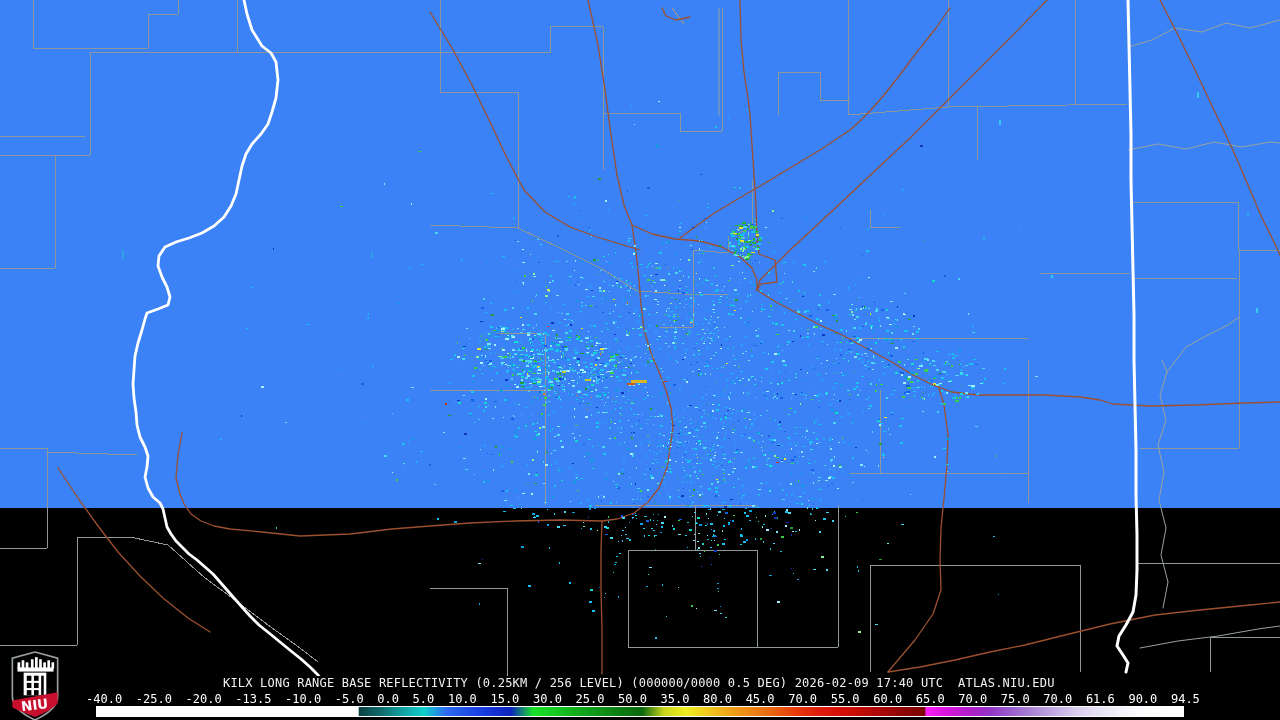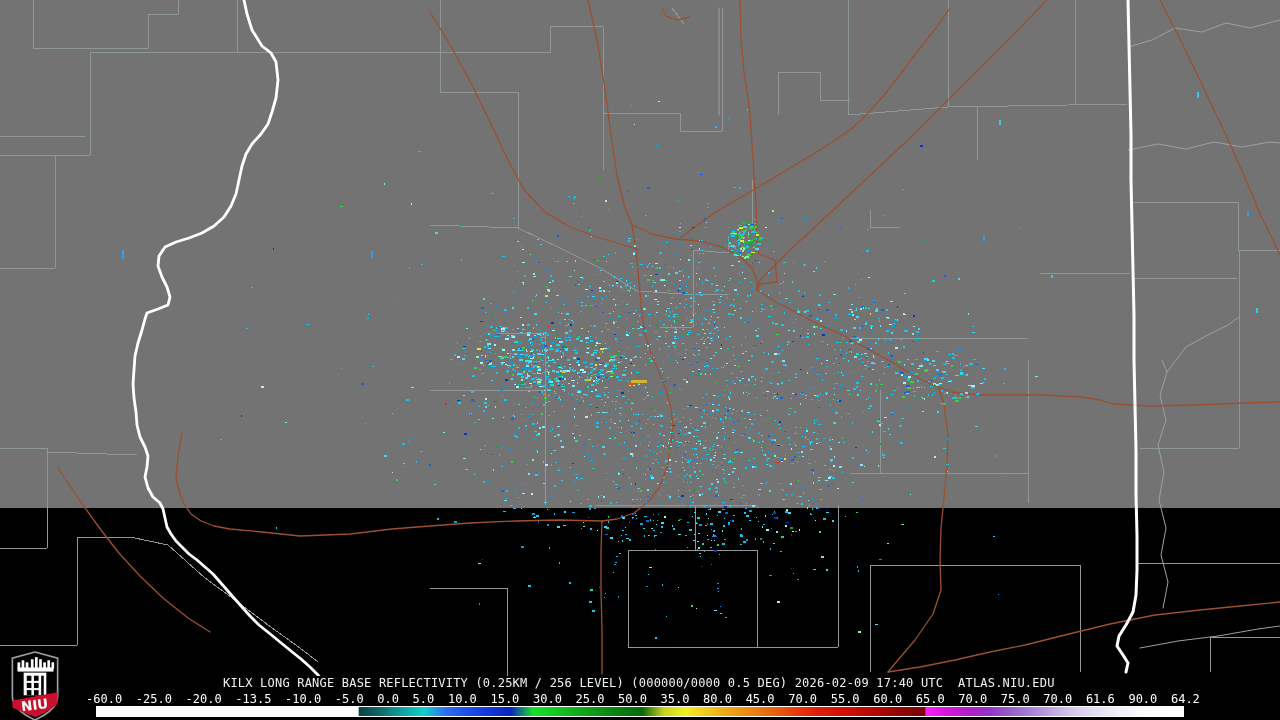--- a/index.html
+++ b/index.html
@@ -1,16 +1,16 @@
 <!DOCTYPE html>
 <html><head>
 <meta charset="utf-8">
 <style>
   html,body{margin:0;padding:0;background:#000;width:1280px;height:720px;overflow:hidden;}
-  #stage{position:relative;width:1280px;height:508px;background:#737373;font-family:"DejaVu Sans Mono","Liberation Mono",monospace;}
+  #stage{position:relative;width:1280px;height:508px;background:#3b82f6;font-family:"DejaVu Sans Mono","Liberation Mono",monospace;}
   #map{position:absolute;left:0;top:0;}
   #product-title{position:absolute;left:223px;top:677px;font-size:12px;line-height:12px;letter-spacing:0.2px;color:#f2f2f2;white-space:pre;}
   #cb-labels{position:absolute;left:86px;top:694px;width:1114px;display:flex;justify-content:space-between;font-size:12px;line-height:11px;color:#ffffff;}
   #cb-labels span{white-space:pre;}
   #cb-bar{position:absolute;left:96px;top:706px;width:1086px;height:9px;border:1px solid #ffffff;}
   #niu-logo{position:absolute;left:8px;top:651px;}
   .nofade{image-rendering:pixelated;}
 </style>
 </head>
 <body>
@@ -3139,21 +3139,21 @@
           <rect x="1247" y="212" width="2" height="4" fill="#2fa0e8"></rect>
           <rect x="1256" y="308" width="2" height="5" fill="#35c8f0"></rect>
           <rect x="371" y="251" width="2" height="7" fill="#2fa0e8"></rect>
         </g>
     </g>
   </svg>
 
   <div id="product-title">KILX LONG RANGE BASE REFLECTIVITY (0.25KM / 256 LEVEL) (000000/0000 0.5 DEG) 2026-02-09 17:40 UTC  ATLAS.NIU.EDU</div>
 
   <div id="cb-labels">
-      <span>-60.0</span>
+      <span>-40.0</span>
       <span>-25.0</span>
       <span>-20.0</span>
       <span>-13.5</span>
       <span>-10.0</span>
       <span>-5.0</span>
       <span>0.0</span>
       <span>5.0</span>
       <span>10.0</span>
       <span>15.0</span>
       <span>30.0</span>
@@ -3164,21 +3164,21 @@
       <span>45.0</span>
       <span>70.0</span>
       <span>55.0</span>
       <span>60.0</span>
       <span>65.0</span>
       <span>70.0</span>
       <span>75.0</span>
       <span>70.0</span>
       <span>61.6</span>
       <span>90.0</span>
-      <span>64.2</span>
+      <span>94.5</span>
     </div>
 
   <div id="cb-bar" style="background: linear-gradient(to right, rgb(255, 255, 255) 0%, rgb(255, 255, 255) 24.05%, rgb(11, 66, 66) 24.15%, rgb(15, 107, 107) 26.1%, rgb(18, 160, 160) 28.1%, rgb(15, 208, 204) 30.1%, rgb(46, 108, 240) 32.13%, rgb(30, 78, 232) 34.1%, rgb(22, 54, 216) 36.14%, rgb(13, 36, 188) 38.1%, rgb(25, 224, 42) 40.16%, rgb(22, 200, 34) 42.2%, rgb(18, 172, 28) 44.17%, rgb(15, 148, 24) 46.2%, rgb(11, 124, 18) 48.19%, rgb(10, 104, 14) 50.2%, rgb(200, 212, 28) 52.2%, rgb(240, 238, 32) 54.2%, rgb(240, 200, 28) 56.22%, rgb(238, 164, 24) 58.2%, rgb(236, 132, 20) 60.24%, rgb(232, 100, 16) 62.2%, rgb(232, 60, 12) 64.25%, rgb(224, 32, 10) 66.2%, rgb(216, 16, 8) 68.27%, rgb(196, 12, 6) 70.2%, rgb(168, 8, 8) 72.29%, rgb(143, 5, 5) 74.2%, rgb(124, 4, 4) 76.25%, rgb(250, 30, 250) 76.31%, rgb(216, 22, 220) 78.2%, rgb(176, 30, 200) 80.32%, rgb(148, 51, 196) 82.2%, rgb(154, 98, 204) 84.34%, rgb(171, 133, 214) 86.2%, rgb(195, 174, 228) 88.35%, rgb(216, 205, 238) 90.2%, rgb(231, 226, 244) 92.37%, rgb(242, 240, 250) 94.2%, rgb(251, 251, 254) 96.39%, rgb(255, 255, 255) 100%);"></div>
 
   <svg id="niu-logo" width="54" height="70" viewBox="0 0 52 68">
     <path d="M26,1 L4,7 L4,44 Q4,57 26,67 Q48,57 48,44 L48,7 Z" fill="#000" stroke="#9aa0a4" stroke-width="1.6"></path>
     <g fill="#ffffff">
       <rect x="9" y="11" width="2.6" height="6"></rect>
       <rect x="13" y="9" width="2.6" height="8"></rect>
       <rect x="17" y="11" width="2.6" height="6"></rect>

